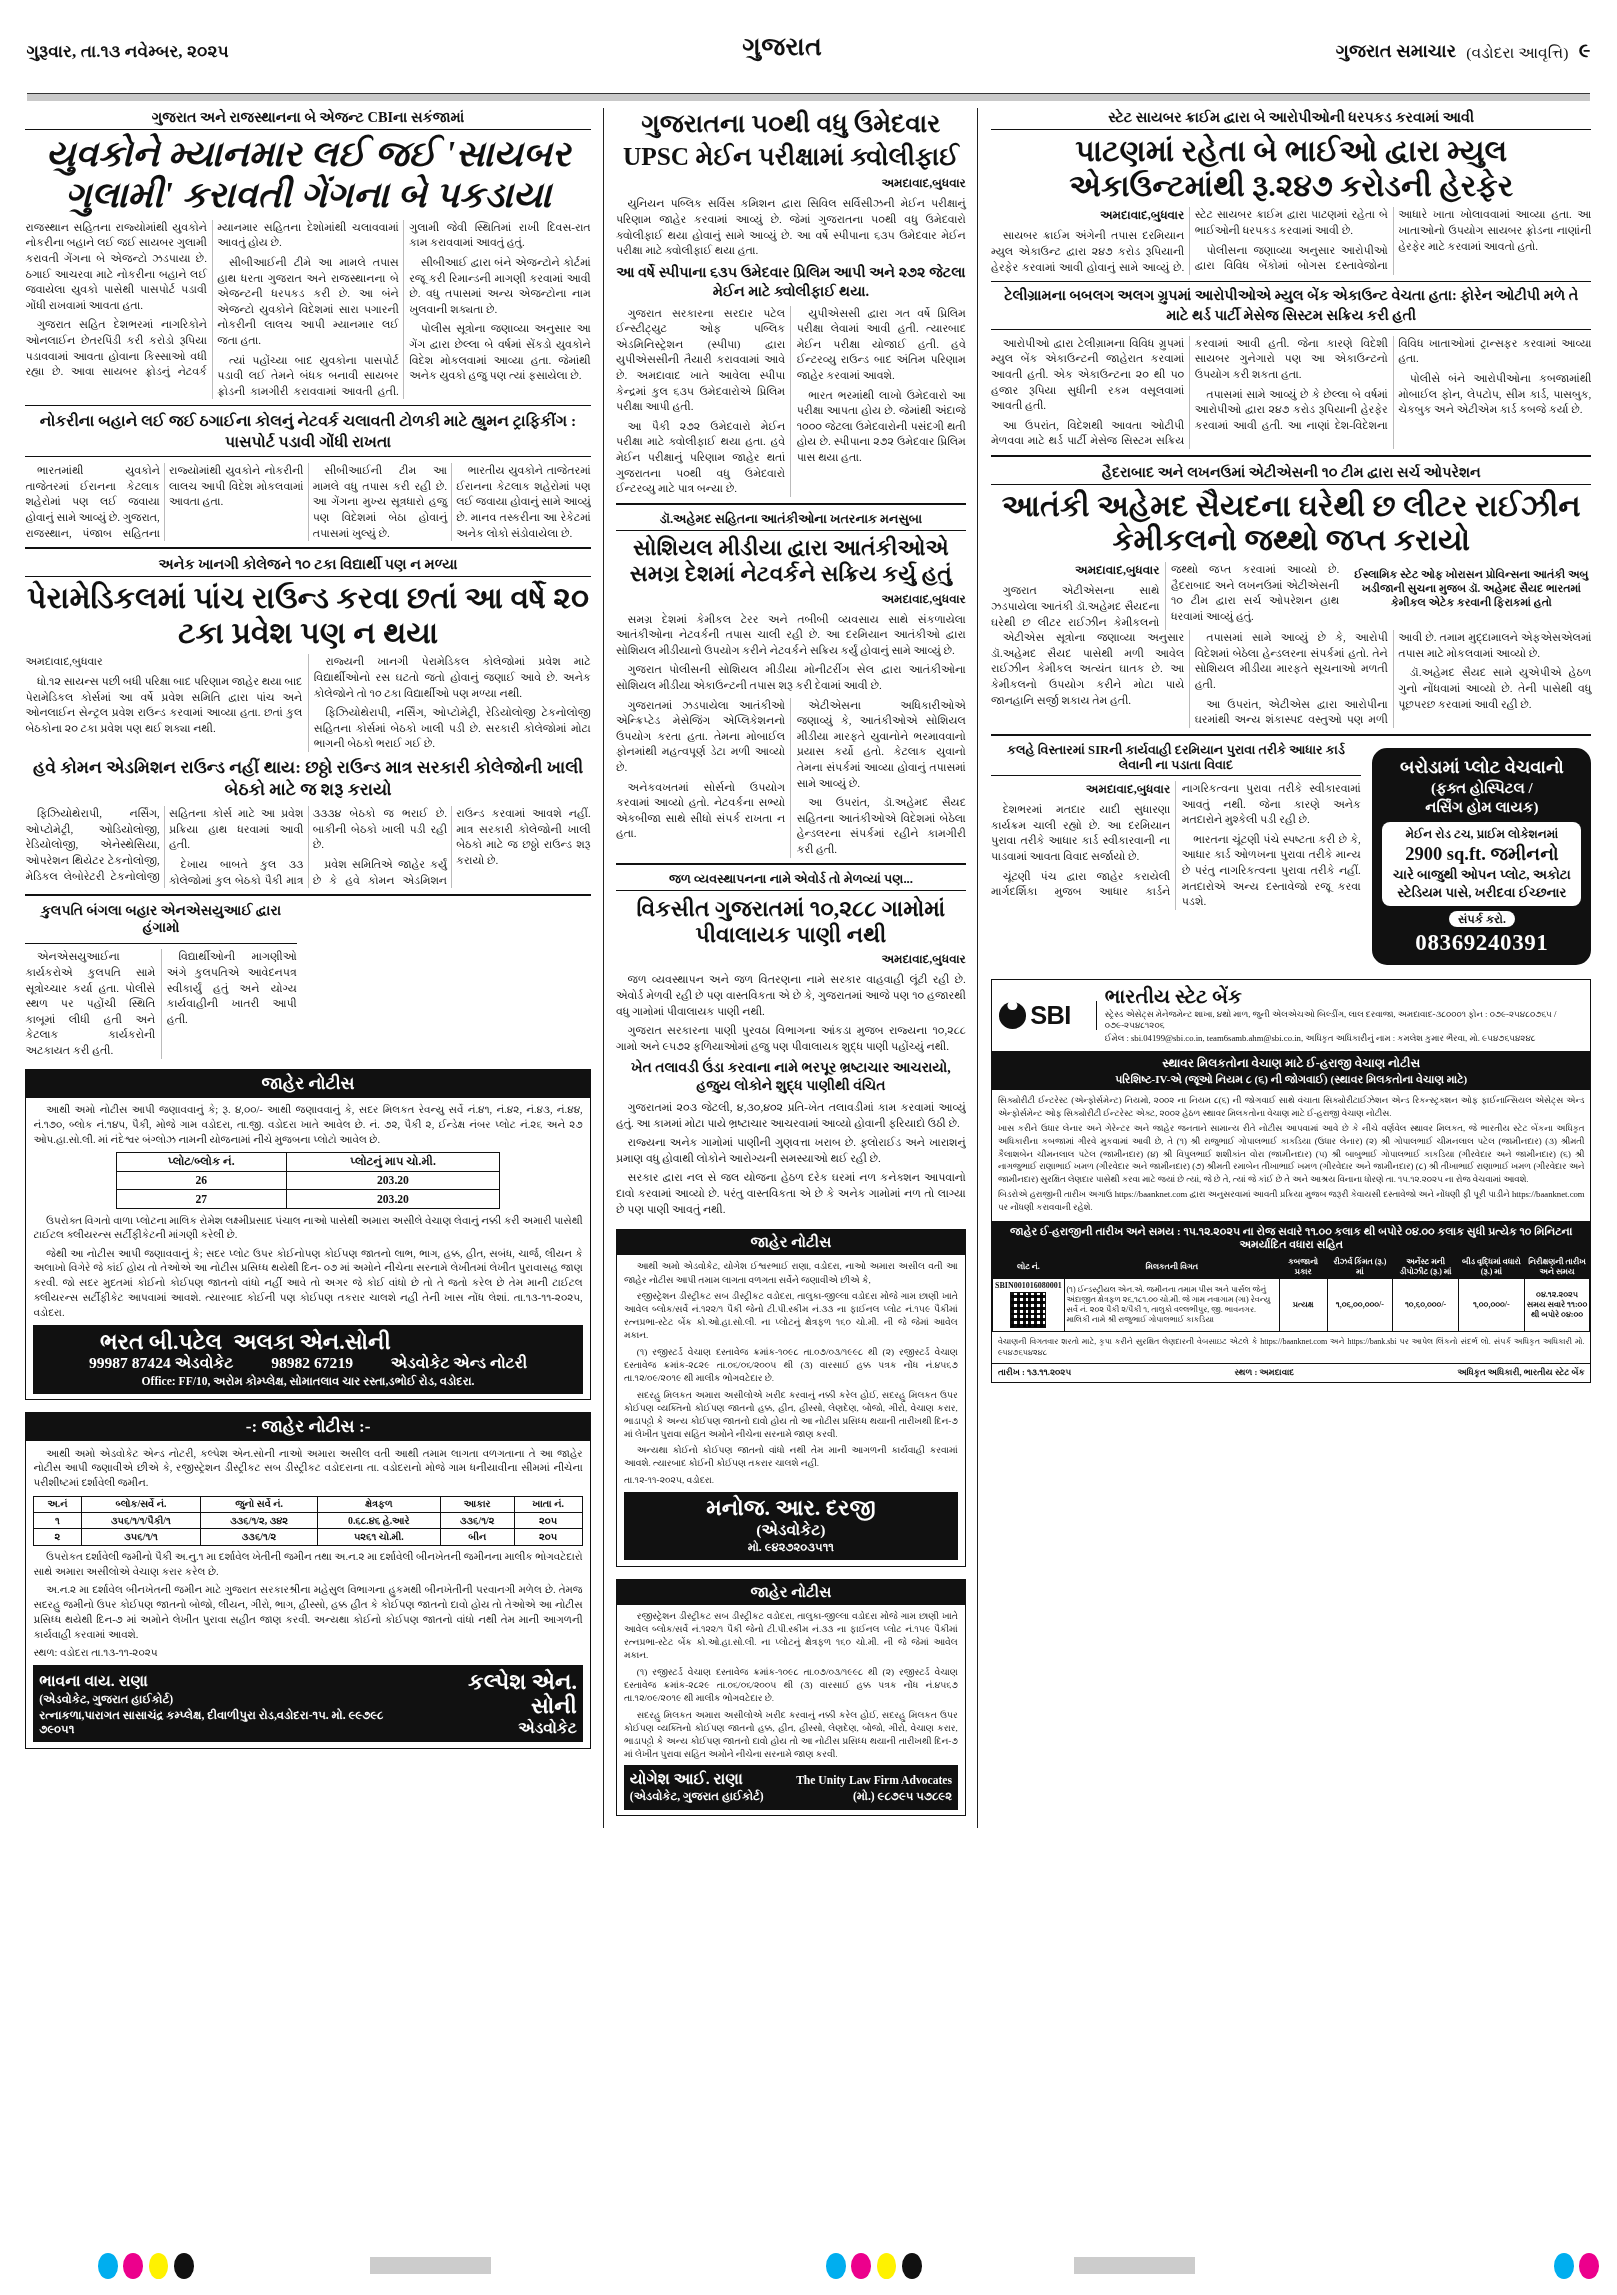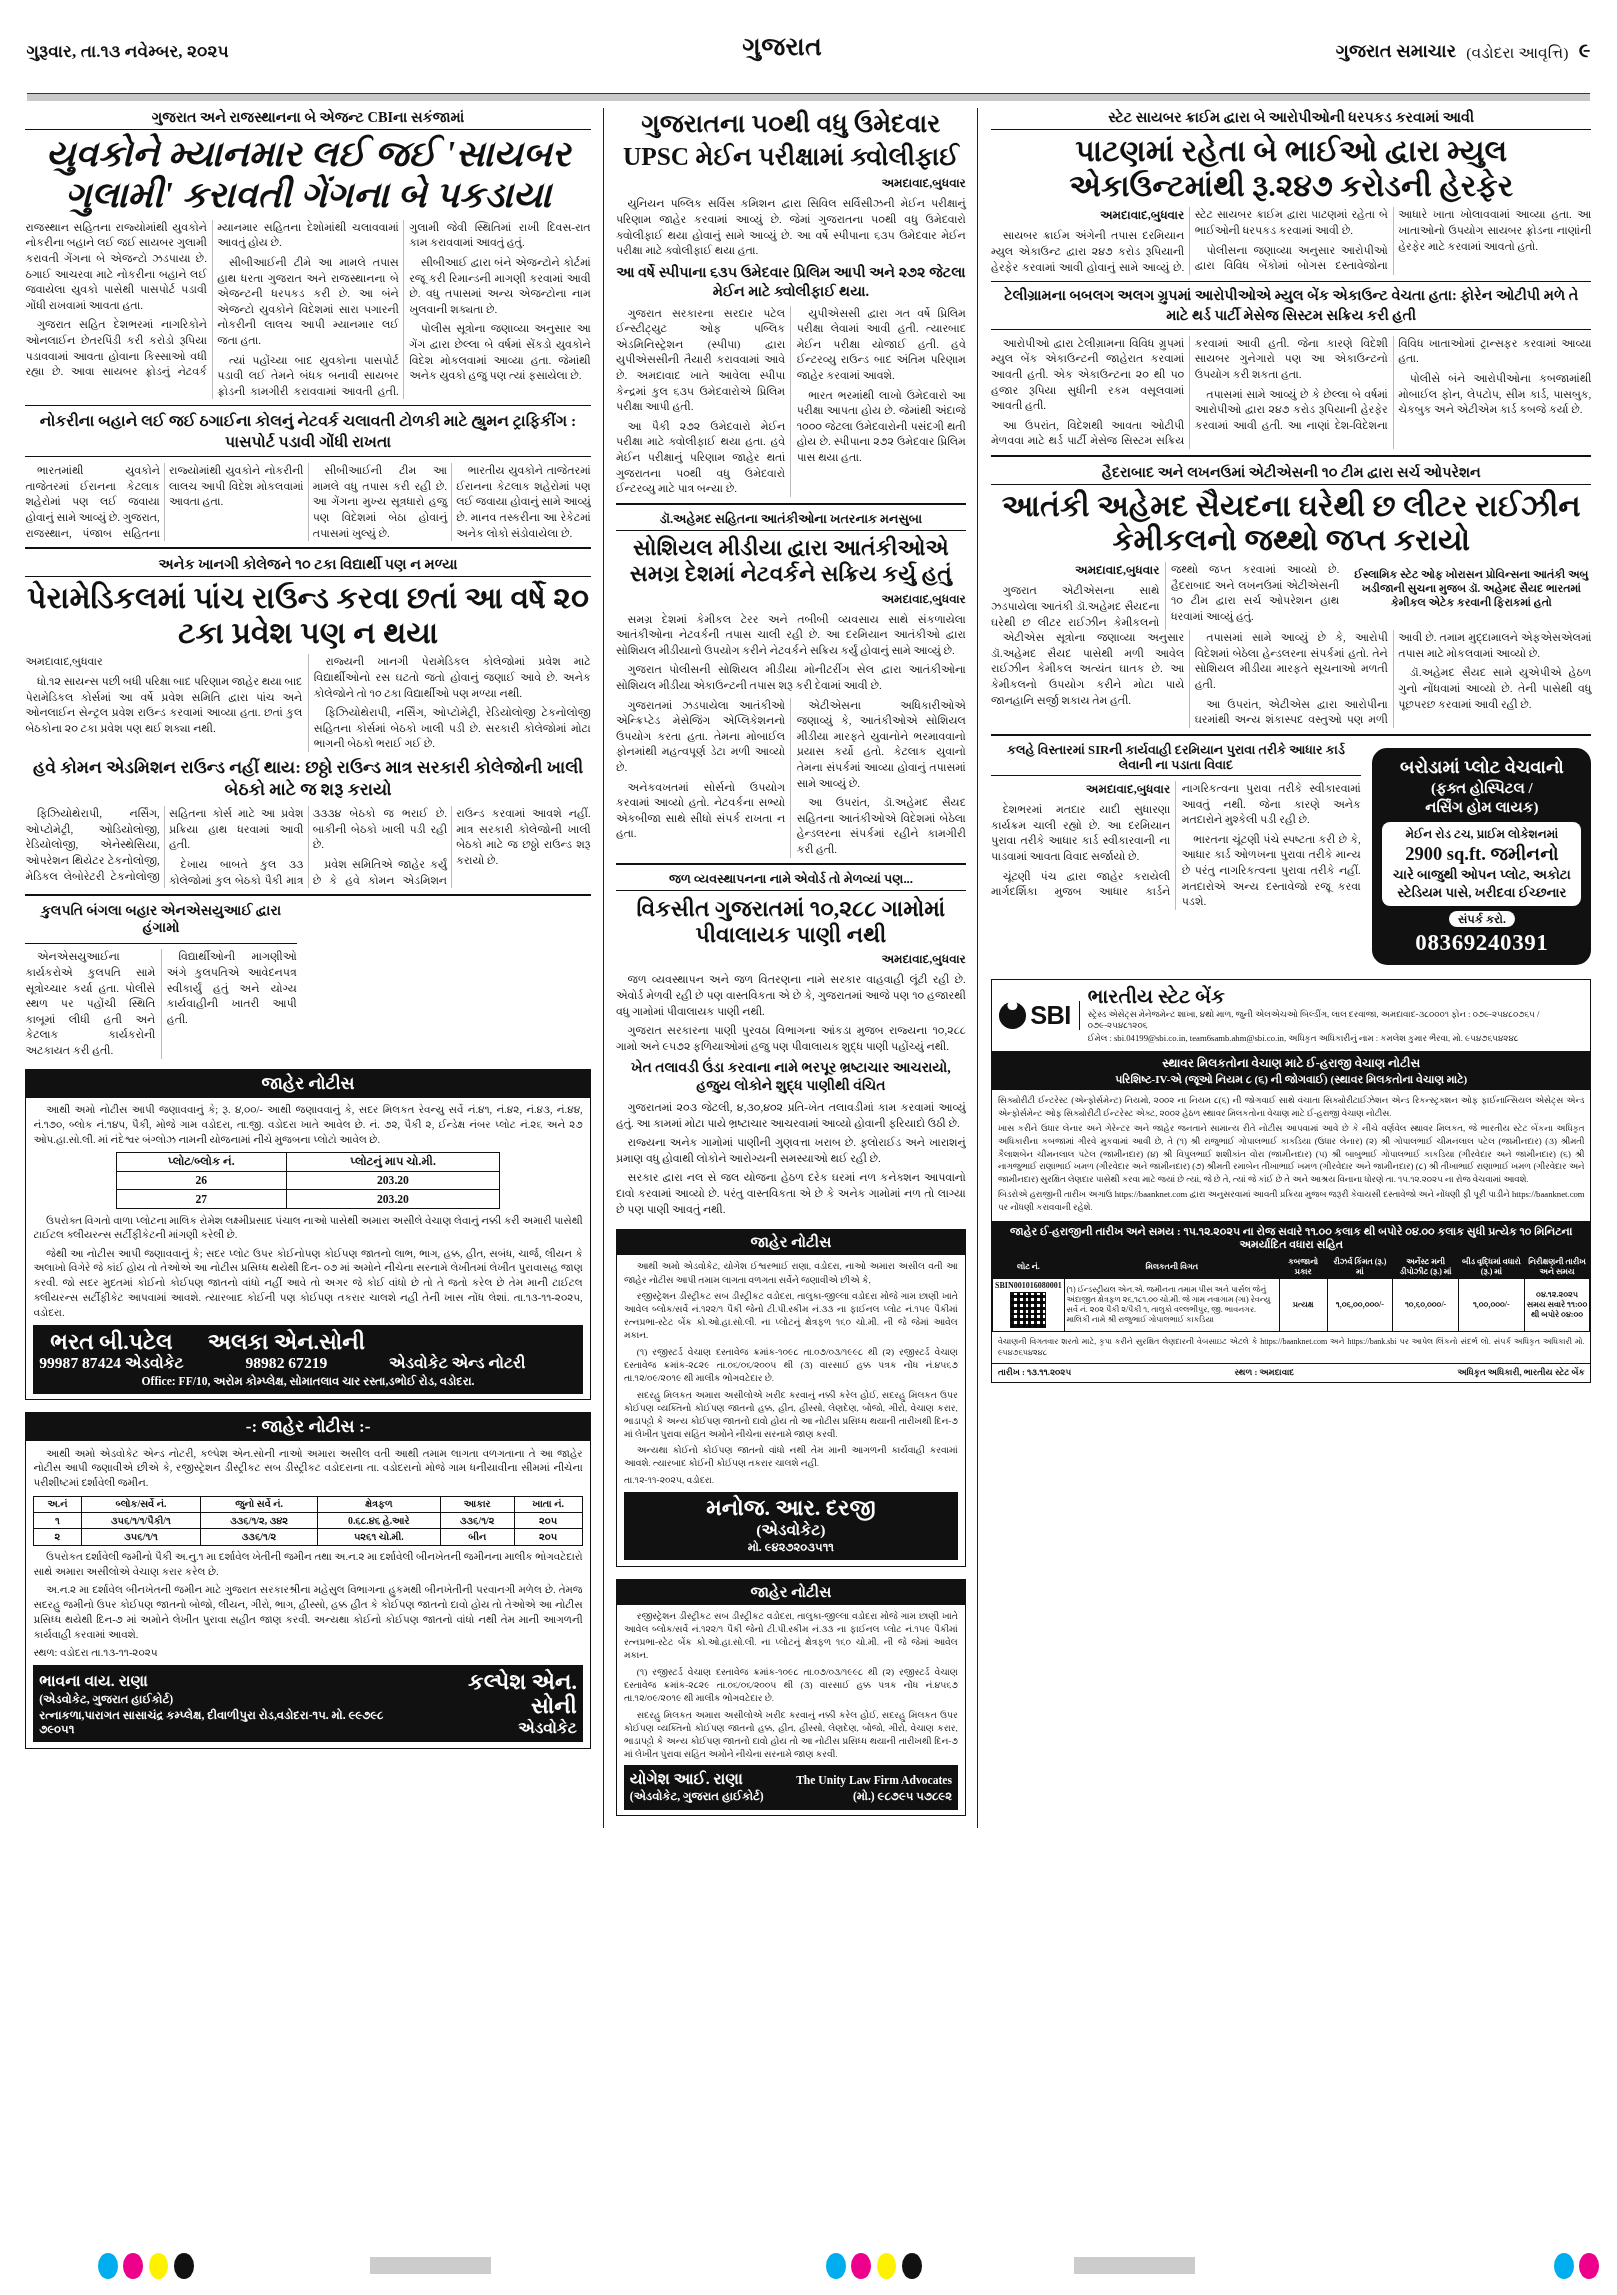--- a/index.html
+++ b/index.html
@@ -97,21 +97,21 @@
   .plotad .inner .a { font-size:12px; font-weight:bold; line-height:1.25; }
   .plotad .inner .b { font-size:18.5px; font-weight:bold; line-height:1.2; margin:1.2px 0; }
   .plotad .inner .c { font-size:13.3px; font-weight:bold; line-height:1.3; }
   .plotad .pill { background:#fff; color:#111; border-radius:9.2px; display:inline-block;
                   padding:1.2px 9.2px; font-size:11.6px; font-weight:bold; }
   .plotad .phone { font-size:23px; font-weight:bold; letter-spacing:0.6px; margin-top:3.5px; }
 
   
   .sbi { border:1.7px solid #111; margin-top:7px; }
   .sbi-head { display:flex; align-items:center; gap:8px; border-bottom:1.7px solid #111; padding:5.8px 7px; }
-  .sbi-logo { display:flex; align-items:center; gap:4.6px; flex:0 0 auto; padding-right:8px; border-right:1.7px solid #111; }
+  .sbi-logo { display:flex; align-items:center; gap:4.6px; flex:0 0 auto; padding-right:25px; border-right:1.7px solid #111; }
   .sbi-mark { width:26.6px; height:26.6px; border-radius:50%; background:#111; position:relative; }
   .sbi-mark::after { content:""; position:absolute; left:50%; top:-1.7px; transform:translateX(-50%);
                      width:9.2px; height:9.2px; background:#fff; border-radius:50%; }
   .sbi-word { font-size:25.4px; font-weight:bold; font-family:"Liberation Sans", sans-serif; letter-spacing:-0.6px; }
   .sbi-names { flex:1; }
   .sbi-bname { font-size:19.6px; font-weight:bold; line-height:1.1; }
   .sbi-addr { font-size:8.7px; line-height:1.35; margin-top:1.2px; }
   .sbi-strip { background:#111; color:#fff; text-align:center; padding:4px 3.5px; }
   .sbi-strip .l1 { font-size:12px; font-weight:bold; }
   .sbi-strip .l2 { font-size:11px; font-weight:bold; margin-top:1.7px; }
@@ -238,21 +238,21 @@
               <td>27</td>
               <td>203.20</td>
             </tr>
           </tbody>
         </table>
         <div class="notice-body">
           <p>ઉપરોક્ત વિગતો વાળા પ્લોટના માલિક રોમેશ લક્ષ્મીપ્રસાદ પંચાલ નાઓ પાસેથી અમારા અસીલે વેચાણ લેવાનું નક્કી કરી અમારી પાસેથી ટાઈટલ ક્લીયરન્સ સર્ટીફીકેટની માંગણી કરેલી છે.</p>
           <p>જેથી આ નોટીસ આપી જણાવવાનું કે; સદર પ્લોટ ઉપર કોઈનોપણ કોઈપણ જાતનો લાભ, ભાગ, હક્ક, હીત, સબંધ, ચાર્જ, લીયન કે અલાખો વિગેરે જે કાંઈ હોય તો તેઓએ આ નોટીસ પ્રસિધ્ધ થયેથી દિન- ૦૭ માં અમોને નીચેના સરનામે લેખીતમાં લેખીત પુરાવાસહ જાણ કરવી. જો સદર મુદતમાં કોઈનો કોઈપણ જાતનો વાંધો નહીં આવે તો અગર જે કોઈ વાંધો છે તો તે જતો કરેલ છે તેમ માની ટાઈટલ ક્લીયરન્સ સર્ટીફીકેટ આપવામાં આવશે. ત્યારબાદ કોઈની પણ કોઈપણ તકરાર ચાલશે નહી તેની ખાસ નોંધ લેશાં. તા.૧૩-૧૧-૨૦૨૫, વડોદરા.</p>
         </div>
         <div class="sig-black">
-          <div style="display:flex; justify-content:flex-start; align-items:flex-end;gap:24px;">
+          <div style="display:flex; justify-content:center; align-items:flex-end;">
             <div>
               <div class="sig-name">ભરત બી.પટેલ</div>
               <div class="sig-sub"><span>99987 87424</span>
                 <span>એડવોકેટ</span></div>
             </div>
             <div>
               <div class="sig-name">અલકા એન.સોની</div>
               <div class="sig-sub">98982 67219</div>
             </div>
             <div class="sig-sub">એડવોકેટ એન્ડ નોટરી</div>

